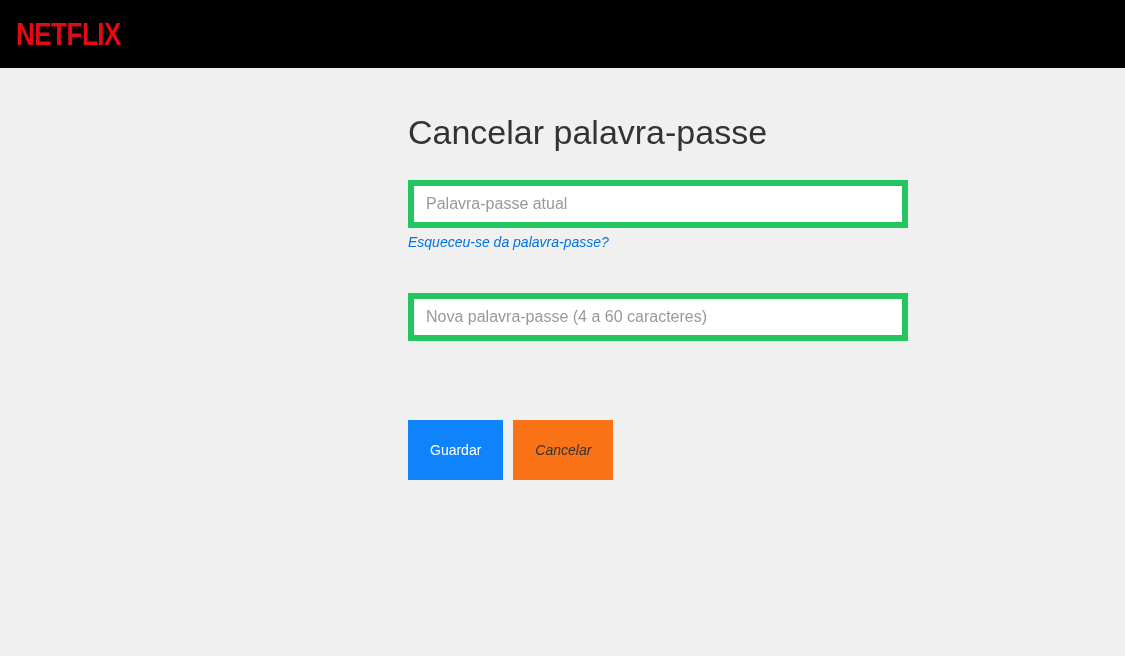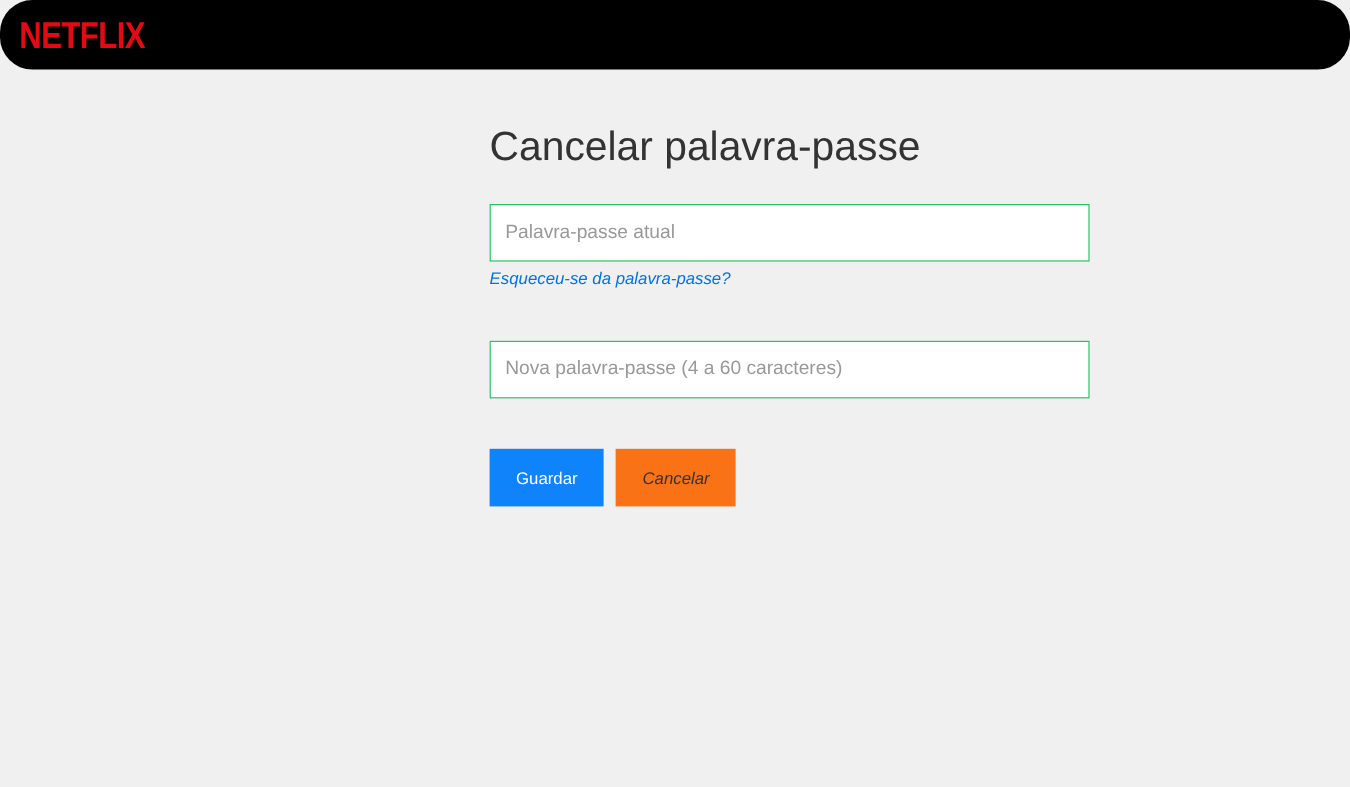--- a/index.html
+++ b/index.html
@@ -8,25 +8,24 @@
       box-sizing: border-box;
     }
     body {
       font-family: -apple-system, BlinkMacSystemFont, "Segoe UI", Helvetica, Arial, sans-serif;
       background: #f0f0f0;
       width: 1125px;
       height: 656px;
     }
     .header {
       background: #000;
-      height: 58px;
+      height: 68px;
       display: flex;
       align-items: center;
       padding-left: 16px;
-      border-radius: 27px;
     }
     .logo {
       color: #e50914;
       font-weight: 800;
       font-size: 26px;
       letter-spacing: -0.5px;
       transform: scaleY(1.2);
       font-family: Arial, sans-serif;
     }
     .container {
@@ -35,21 +34,21 @@
     }
     .page-title {
       font-size: 34px;
       font-weight: 400;
       color: #333;
       margin-bottom: 28px;
     }
     .input-field {
       width: 500px;
       height: 48px;
-      border: 1px solid #22c55e;
+      border: 6px solid #22c55e;
       background: #fff;
       padding: 0 12px;
       font-size: 16px;
       color: #333;
       outline: none;
       display: block;
     }
     .input-field::placeholder {
       color: #999;
     }
@@ -91,29 +90,30 @@
     }
     .checkbox-label {
       font-size: 16px;
       color: #333;
     }
     .buttons {
       display: flex;
       gap: 10px;
     }
     .btn {
-      height: 48px;
+      height: 60px;
       padding: 0 22px;
       font-size: 14px;
       font-weight: 500;
       border: none;
       cursor: pointer;
       display: flex;
       align-items: center;
       justify-content: center;
+      margin-top: 37px;
     }
     .btn-primary {
       background: #0f84fa;
       color: #fff;
     }
     .btn-secondary {
       background: #f97316;
       color: #333;
       font-style: italic;
     }

